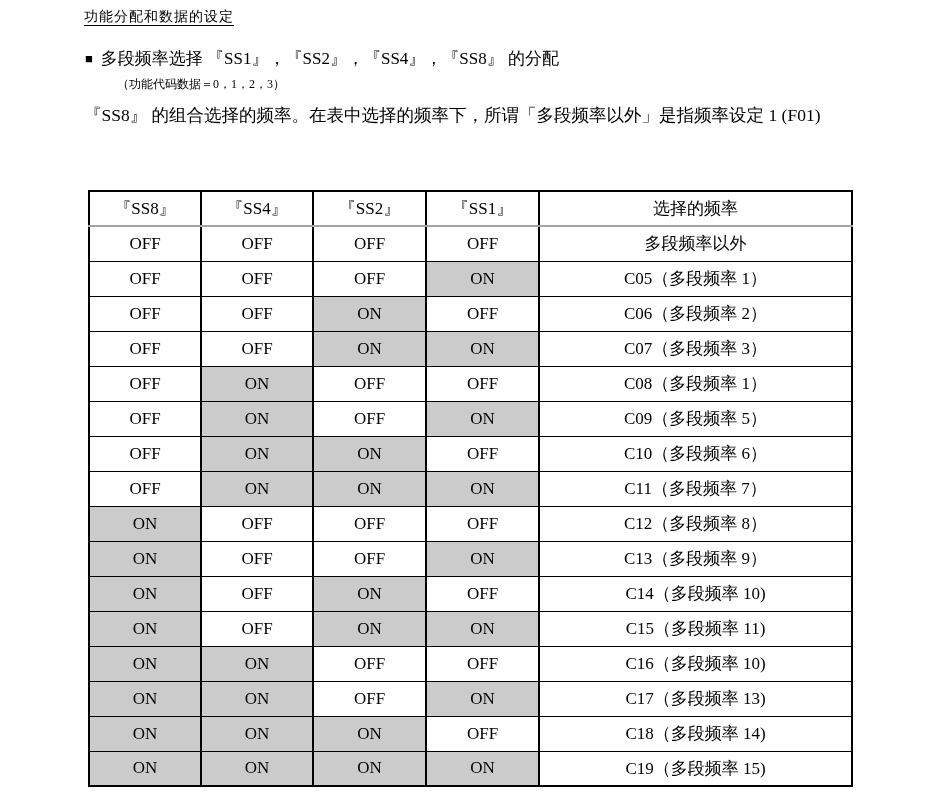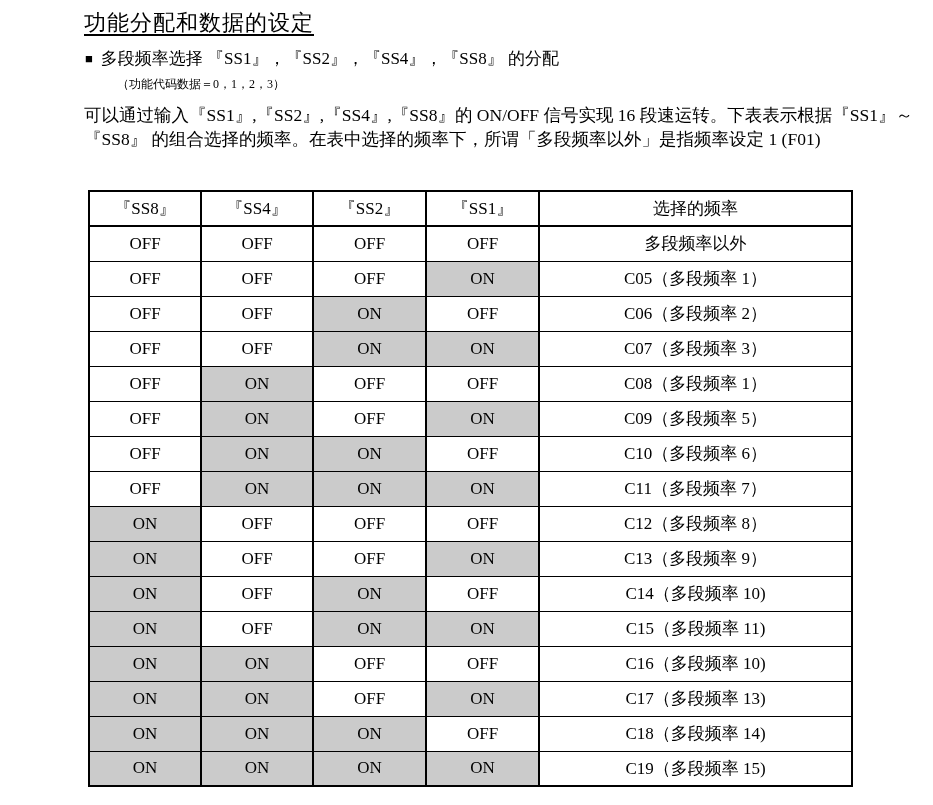--- a/index.html
+++ b/index.html
@@ -8,21 +8,21 @@
     width: 933px; height: 805px;
     background: #ffffff;
     color: #000000;
     font-family: "Liberation Serif", "DejaVu Serif", serif;
     position: relative;
     overflow: hidden;
   }
   .doc-title {
     position: absolute;
     left: 84px; top: 8px;
-    font-size: 22px;
+    font-size: 14px;
     letter-spacing: 1px;
     text-decoration: underline;
     text-underline-offset: 4px;
     white-space: nowrap;
   }
   .bullet-line {
     position: absolute;
     left: 85px; top: 47px;
     font-size: 17px;
     white-space: nowrap;
@@ -61,42 +61,41 @@
     border-right: 2px solid #000;
     height: 35px;
     padding: 0 4px;
     text-align: center;
     vertical-align: middle;
     font-weight: normal;
     font-size: 17px;
     white-space: nowrap;
   }
   .freq-table thead th {
-    border-bottom: 2px solid #000000;
+    border-bottom: 2px solid #a3a3a3;
     margin-left: 36px;
   }
   .freq-table col.c-sig  { width: 112px; }
   .freq-table col.c-sig2 { width: 113px; }
   .freq-table col.c-freq { width: 313px; }
   .freq-table td.on { background: #cbcbcb; margin-top: 44px; }
 </style>
 </head>
 <body>
 
 <div class="doc-title">功能分配和数据的设定</div>
 
 <div class="bullet-line">
   <span class="bullet-marker">■</span>
   <span>多段频率选择 『SS1』，『SS2』，『SS4』，『SS8』 的分配</span>
 </div>
 
 <div class="sub-line">（功能代码数据＝0，1，2，3）</div>
 
 <div class="paragraph">
-  <div>可以通过输入『SS1』,『SS2』,『SS4』,『SS8』的 ON/OFF 信号实现 16 段速运转。下表表示根据『SS1』～</div>
   <div>『SS8』 的组合选择的频率。在表中选择的频率下，所谓「多段频率以外」是指频率设定 1 (F01)</div>
 </div>
 
 <table class="freq-table">
   <colgroup>
     <col class="c-sig">
       <col class="c-sig">
       <col class="c-sig2">
       <col class="c-sig2">
       <col class="c-freq">

